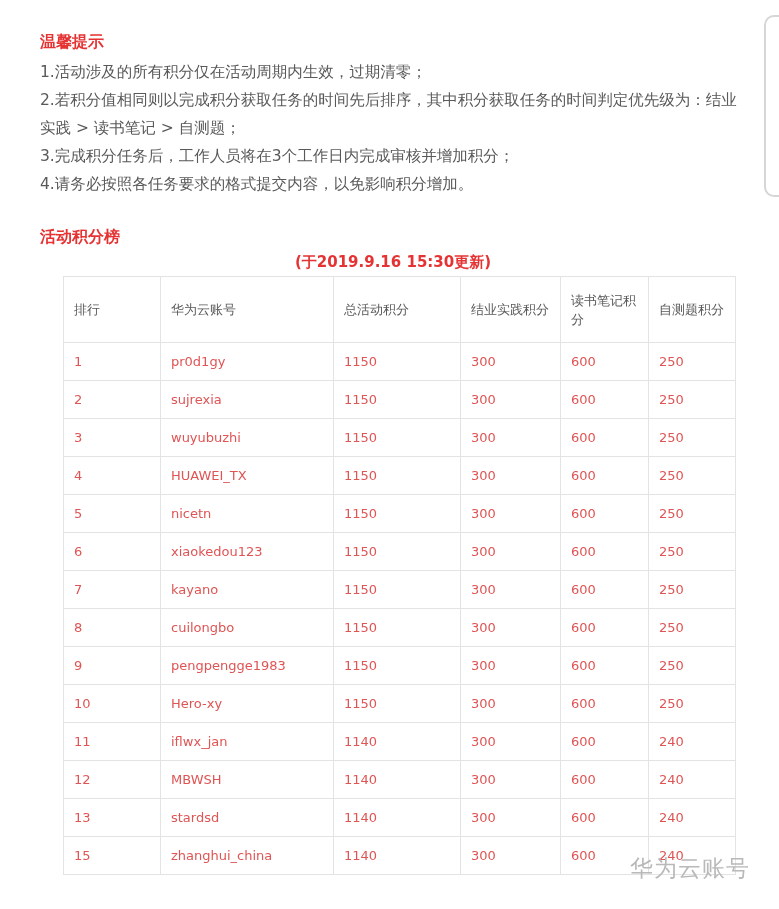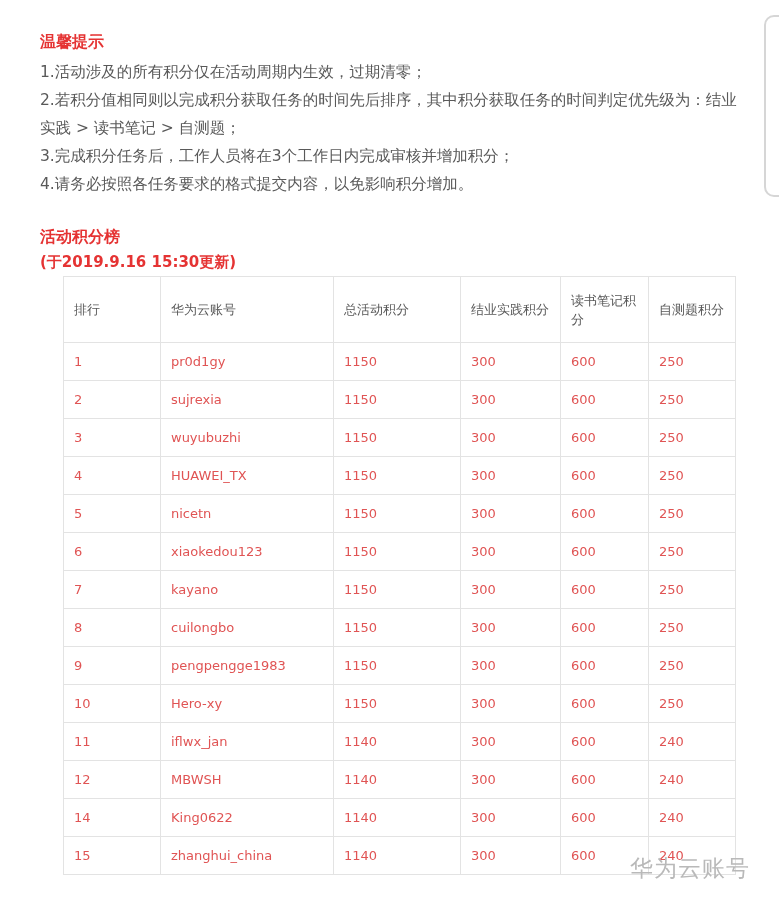--- a/index.html
+++ b/index.html
@@ -39,21 +39,21 @@
   .board-title {
     margin-top: 30px;
     text-align: left;
     font-size: 16px;
     line-height: 17px;
     font-weight: bold;
     color: var(--title-red, #e53333);
   }
   .board-subtitle {
     margin-top: 9px;
-    text-align: left;
+    text-align: center;
     font-size: 15px;
     line-height: 17px;
     font-weight: bold;
     color: var(--title-red, #e53333);
   }
   table.score-table {
     margin-top: 5px;
     margin-left: 23px;
     width: 672px;
     border-collapse: collapse;
@@ -229,22 +229,22 @@
         </tr>
         <tr>
           <td>12</td>
           <td>MBWSH</td>
           <td>1140</td>
           <td>300</td>
           <td>600</td>
           <td>240</td>
         </tr>
         <tr>
-          <td>14</td>
-          <td>King0622</td>
+          <td>13</td>
+          <td>stardsd</td>
           <td>1140</td>
           <td>300</td>
           <td>600</td>
           <td>240</td>
         </tr>
         <tr>
           <td>15</td>
           <td>zhanghui_china</td>
           <td>1140</td>
           <td>300</td>

